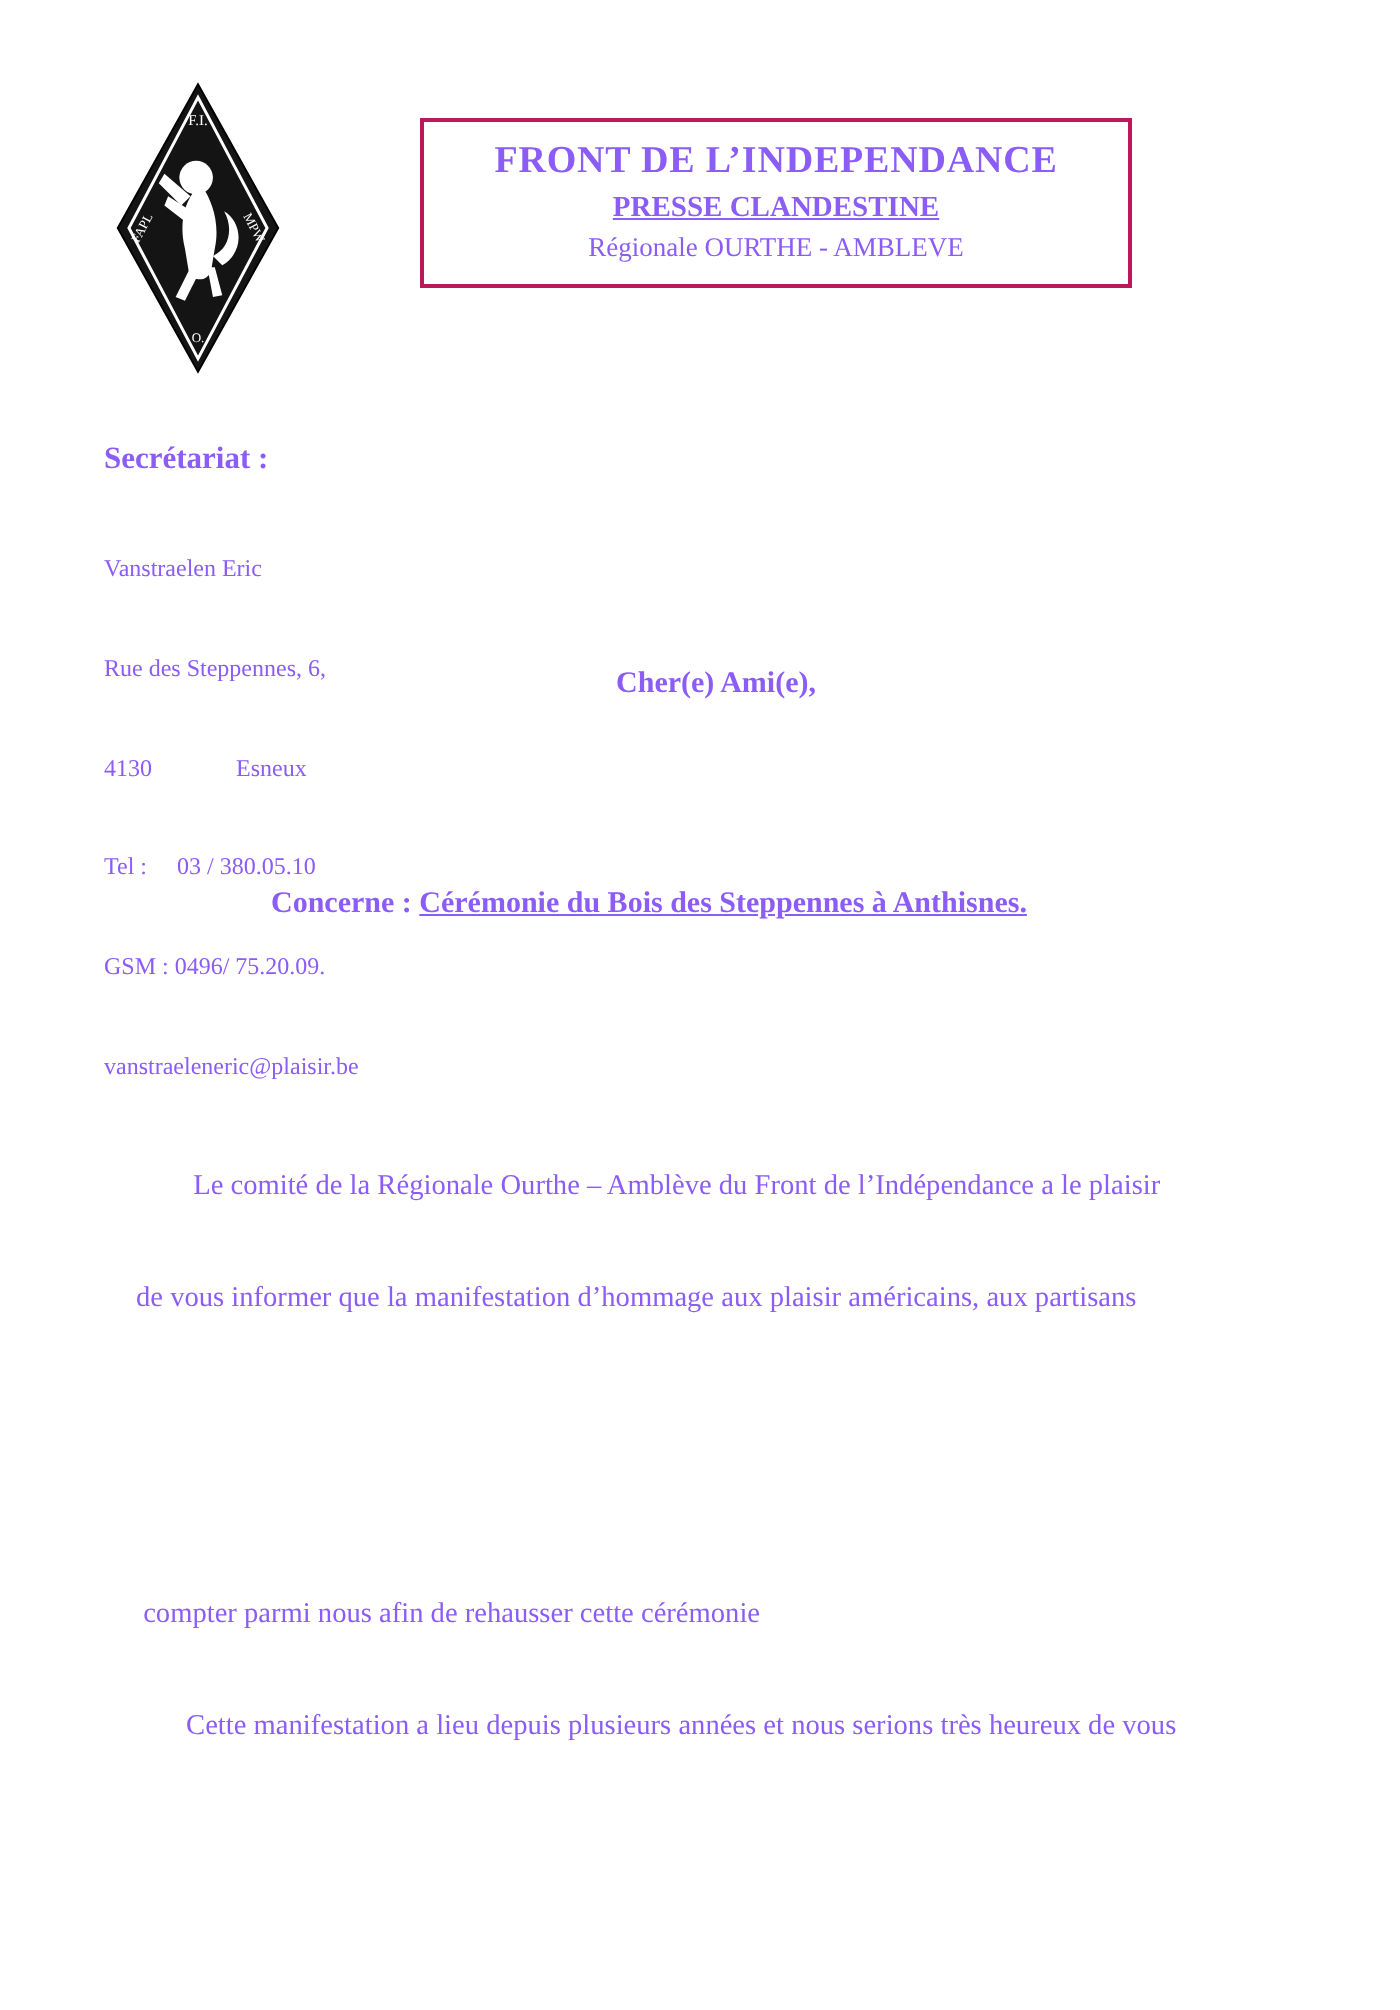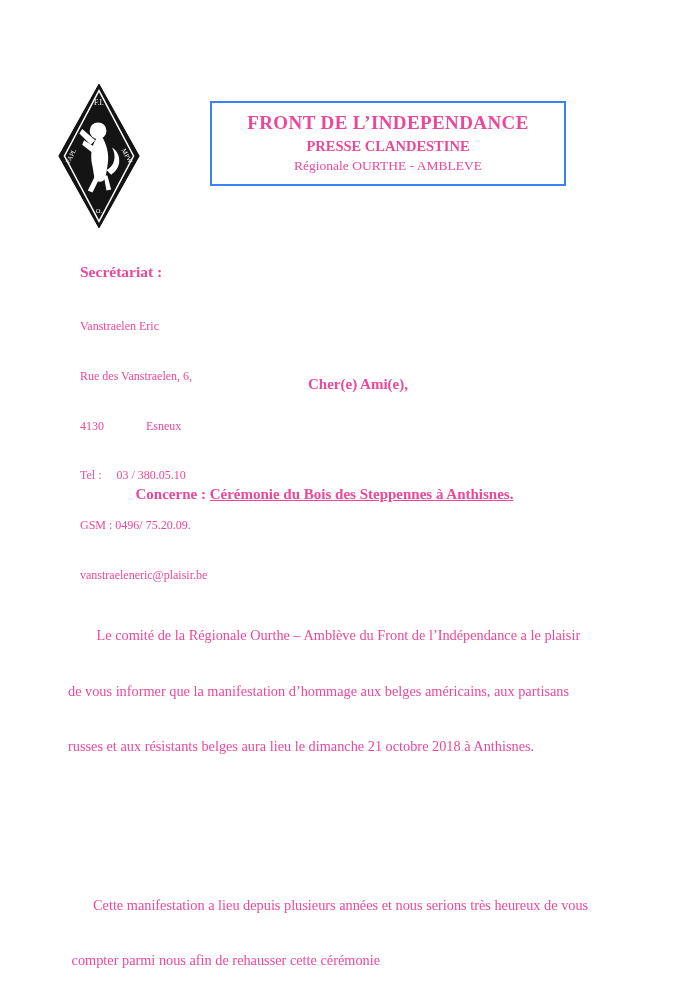--- a/index.html
+++ b/index.html
@@ -1,37 +1,36 @@
 <!DOCTYPE html>
 <html><head>
 <meta charset="utf-8">
 <style>
   * { margin:0; padding:0; box-sizing:border-box; }
   html,body { background:#ffffff; }
   .page {
     position:relative; width:700px; height:964px; background:#fff;
-    font-family:"Liberation Serif","DejaVu Serif",serif; color:#ec4899;
+    font-family:"Liberation Serif","DejaVu Serif",serif; color:#8b5cf6;
     overflow:hidden;
-    margin-top:42px;
   }
   
   .logo { position:absolute; left:57px; top:40px; width:84px; height:148px; }
   .logo svg { width:100%; height:100%; display:block; }
   
   .org-box {
     position:absolute; left:210px; top:59px; width:356px;
-    border:2px solid #3b82f6; padding:9px 8px 10px 8px; text-align:center;
+    border:2px solid #be185d; padding:9px 8px 10px 8px; text-align:center;
     background:#fff;
   }
   .org-title { font-size:19px; font-weight:bold; letter-spacing:.4px; margin-bottom:4px; }
   .org-line2 { font-size:14.5px; font-weight:bold; margin-bottom:2px; }
-  .org-line3 { font-size:14.5px; font-weight:bold; margin-bottom:3px; }
+  .org-line3 { font-size:14.5px; font-weight:bold; margin-bottom:3px;text-decoration:underline; }
   .org-line4 { font-size:13.5px; }
   
-  .secretariat { position:absolute; left:80px; top:185px; white-space:pre-wrap; }
+  .secretariat { position:absolute; left:52px; top:185px; white-space:pre-wrap; }
   .secr-heading { font-size:15.5px; font-weight:bold; margin-bottom:3px; }
   .secr-line { font-size:12px; line-height:13.8px; }
   
   .main { position:absolute; left:68px; top:280px; width:566px; white-space:pre-wrap; }
   .salutation { text-align:center; font-size:15px; font-weight:bold; padding-left:14px; }
   .concerne { margin-top:22px; padding-left:45px; font-size:15px; font-weight:bold; }
   .concerne .subject { text-decoration:underline; }
   .para1 { margin-top:16px; }
   .para2 { margin-top:13px; }
   .body-line { font-size:14.3px; line-height:19.5px; }
@@ -64,44 +63,43 @@
 
   <div class="org-box">
     <div class="org-title">FRONT DE L’INDEPENDANCE</div>
     <div class="org-line3">PRESSE CLANDESTINE</div>
     <div class="org-line4">Régionale OURTHE - AMBLEVE</div>
   </div>
 
   <div class="secretariat">
     <div class="secr-heading">Secrétariat :</div>
     <div class="secr-line">Vanstraelen Eric</div>
-    <div class="secr-line">Rue des Vanstraelen, 6,</div>
+    <div class="secr-line">Rue des Steppennes, 6,</div>
     <div class="secr-line">4130              Esneux</div>
     <div class="secr-line">Tel :     03 / 380.05.10</div>
     <div class="secr-line">GSM : 0496/ 75.20.09.</div>
     <div class="secr-line">vanstraeleneric@plaisir.be</div>
   </div>
 
   <div class="main">
 
     <div class="salutation">Cher(e) Ami(e),</div>
 
     <div class="concerne">
       <span>Concerne : </span><span class="subject">Cérémonie du Bois des Steppennes à Anthisnes.</span>
     </div>
 
     <div class="para1">
       <div class="body-line">        Le comité de la Régionale Ourthe – Amblève du Front de l’Indépendance a le plaisir</div>
-      <div class="body-line">de vous informer que la manifestation d’hommage aux belges américains, aux partisans</div>
-      <div class="body-line">russes et aux résistants belges aura lieu le dimanche 21 octobre 2018 à Anthisnes.</div>
+      <div class="body-line">de vous informer que la manifestation d’hommage aux plaisir américains, aux partisans</div>
     </div>
 
     <div class="para2">
+      <div class="body-line"> compter parmi nous afin de rehausser cette cérémonie</div>
       <div class="body-line">       Cette manifestation a lieu depuis plusieurs années et nous serions très heureux de vous</div>
-      <div class="body-line"> compter parmi nous afin de rehausser cette cérémonie</div>
     </div>
 
     
 
     
 
     
 
     
 

